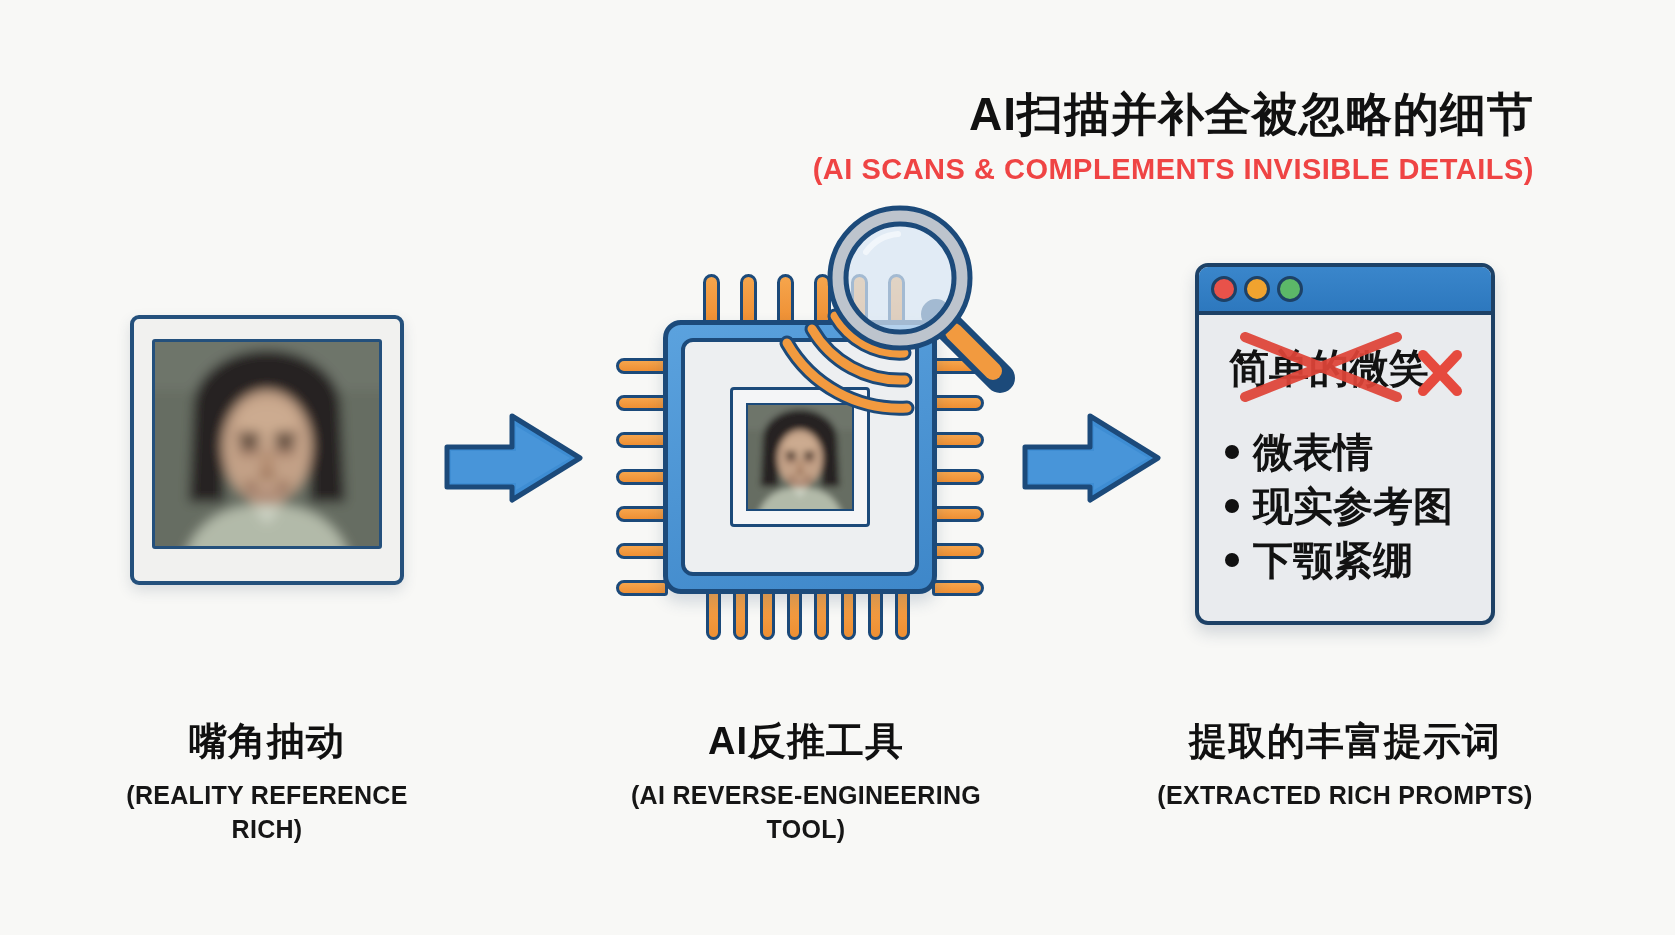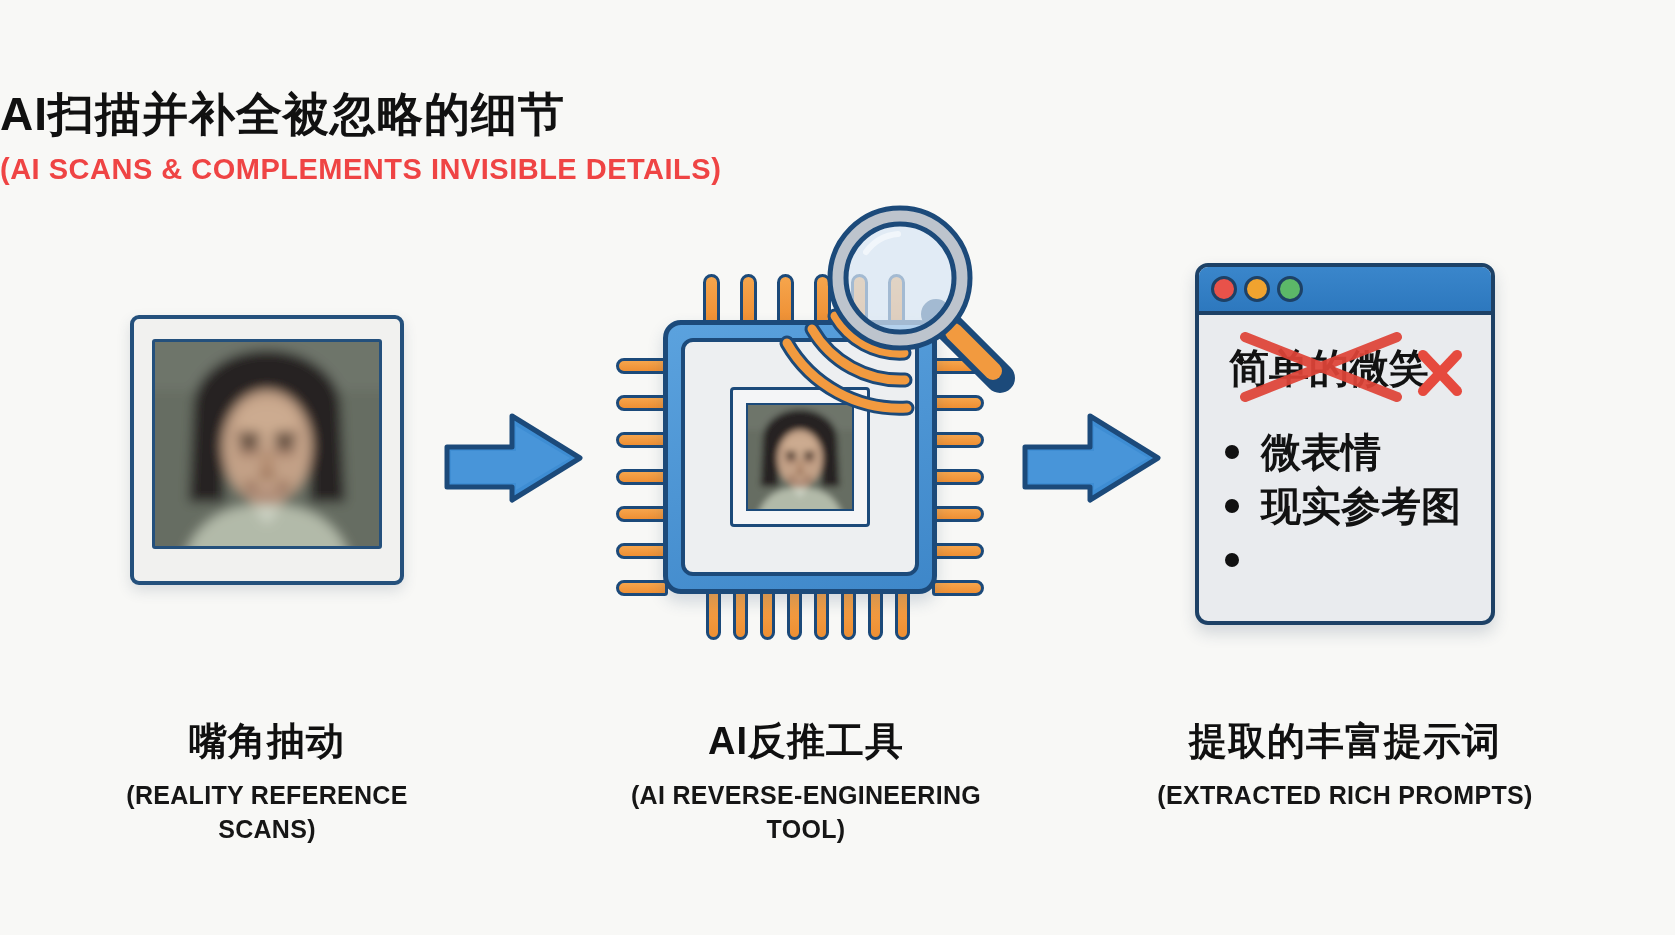--- a/index.html
+++ b/index.html
@@ -3,21 +3,21 @@
 <meta charset="utf-8">
 <style>
   html,body{margin:0;padding:0;background:#e8e8e6;}
   .canvas{
     position:relative;width:1675px;height:935px;margin:0 auto;
     background:#f8f8f6;overflow:hidden;
     font-family:"Liberation Sans","DejaVu Sans",sans-serif;
     color:#141414;
   }
   
-  .title-block{position:absolute;left:0;top:84px;width:1534px;text-align:left;}
+  .title-block{position:absolute;left:0;top:84px;width:1534px;text-align:right;}
   .title-zh{font-size:46px;font-weight:700;letter-spacing:1px;color:#111;}
   .title-en{font-size:29px;font-weight:700;margin-top:7px;color:#ef4444;letter-spacing:.5px;}
 
   
   .photo-frame{
     position:absolute;left:130px;top:315px;width:274px;height:270px;
     background:#f1f1ef;border:4px solid #24507c;border-radius:9px;
     box-sizing:border-box;box-shadow:0 6px 14px rgba(50,70,95,.15);
   }
   .photo-frame .photo{
@@ -73,21 +73,21 @@
     position:absolute;left:30px;top:80px;font-size:40px;font-weight:700;
     line-height:1.05;color:#121212;letter-spacing:0px;white-space:nowrap;
   }
   .strike-svg{position:absolute;left:40px;top:62px;overflow:visible;}
   .xmark-svg{position:absolute;left:218px;top:82px;overflow:visible;}
   .prompt-list{
     position:absolute;left:26px;top:158px;margin:0;padding:0;list-style:none;
   }
   .prompt-list li{
     height:54px;display:flex;align-items:center;font-size:40px;font-weight:700;
-    color:#121212;white-space:nowrap;gap:8px;
+    color:#121212;white-space:nowrap;
   }
   .pdot{width:14px;height:14px;border-radius:50%;background:#111;margin-right:14px;flex:0 0 auto;}
 
   
   .caption{position:absolute;top:716px;text-align:center;}
   .cap-zh{display:block;font-size:38px;font-weight:700;color:#101010;margin-bottom:12px;letter-spacing:1px;}
   .cap-en{display:block;font-size:25px;font-weight:700;color:#161616;line-height:1.34;letter-spacing:.3px;}
   .caption-1{left:87px;width:360px;}
   .caption-2{left:596px;width:420px;}
   .caption-3{left:1115px;width:460px;}
@@ -243,28 +243,29 @@
         <li>
           <span class="pdot"></span>
           <span>微表情</span>
         </li>
         <li>
           <span class="pdot"></span>
           <span>现实参考图</span>
         </li>
         <li>
           <span class="pdot"></span>
+          <span>下颚紧绷</span>
         </li>
       </ul>
   </div>
 
   <div class="caption caption-1">
     <span class="cap-zh">嘴角抽动</span>
     <span class="cap-en">(REALITY REFERENCE</span>
-    <span class="cap-en">SCANS)</span>
+    <span class="cap-en">RICH)</span>
   </div>
   <div class="caption caption-2">
     <span class="cap-zh">AI反推工具</span>
     <span class="cap-en">(AI REVERSE-ENGINEERING</span>
     <span class="cap-en">TOOL)</span>
   </div>
   <div class="caption caption-3">
     <span class="cap-zh">提取的丰富提示词</span>
     <span class="cap-en">(EXTRACTED RICH PROMPTS)</span>
     <span class="cap-en"></span>

